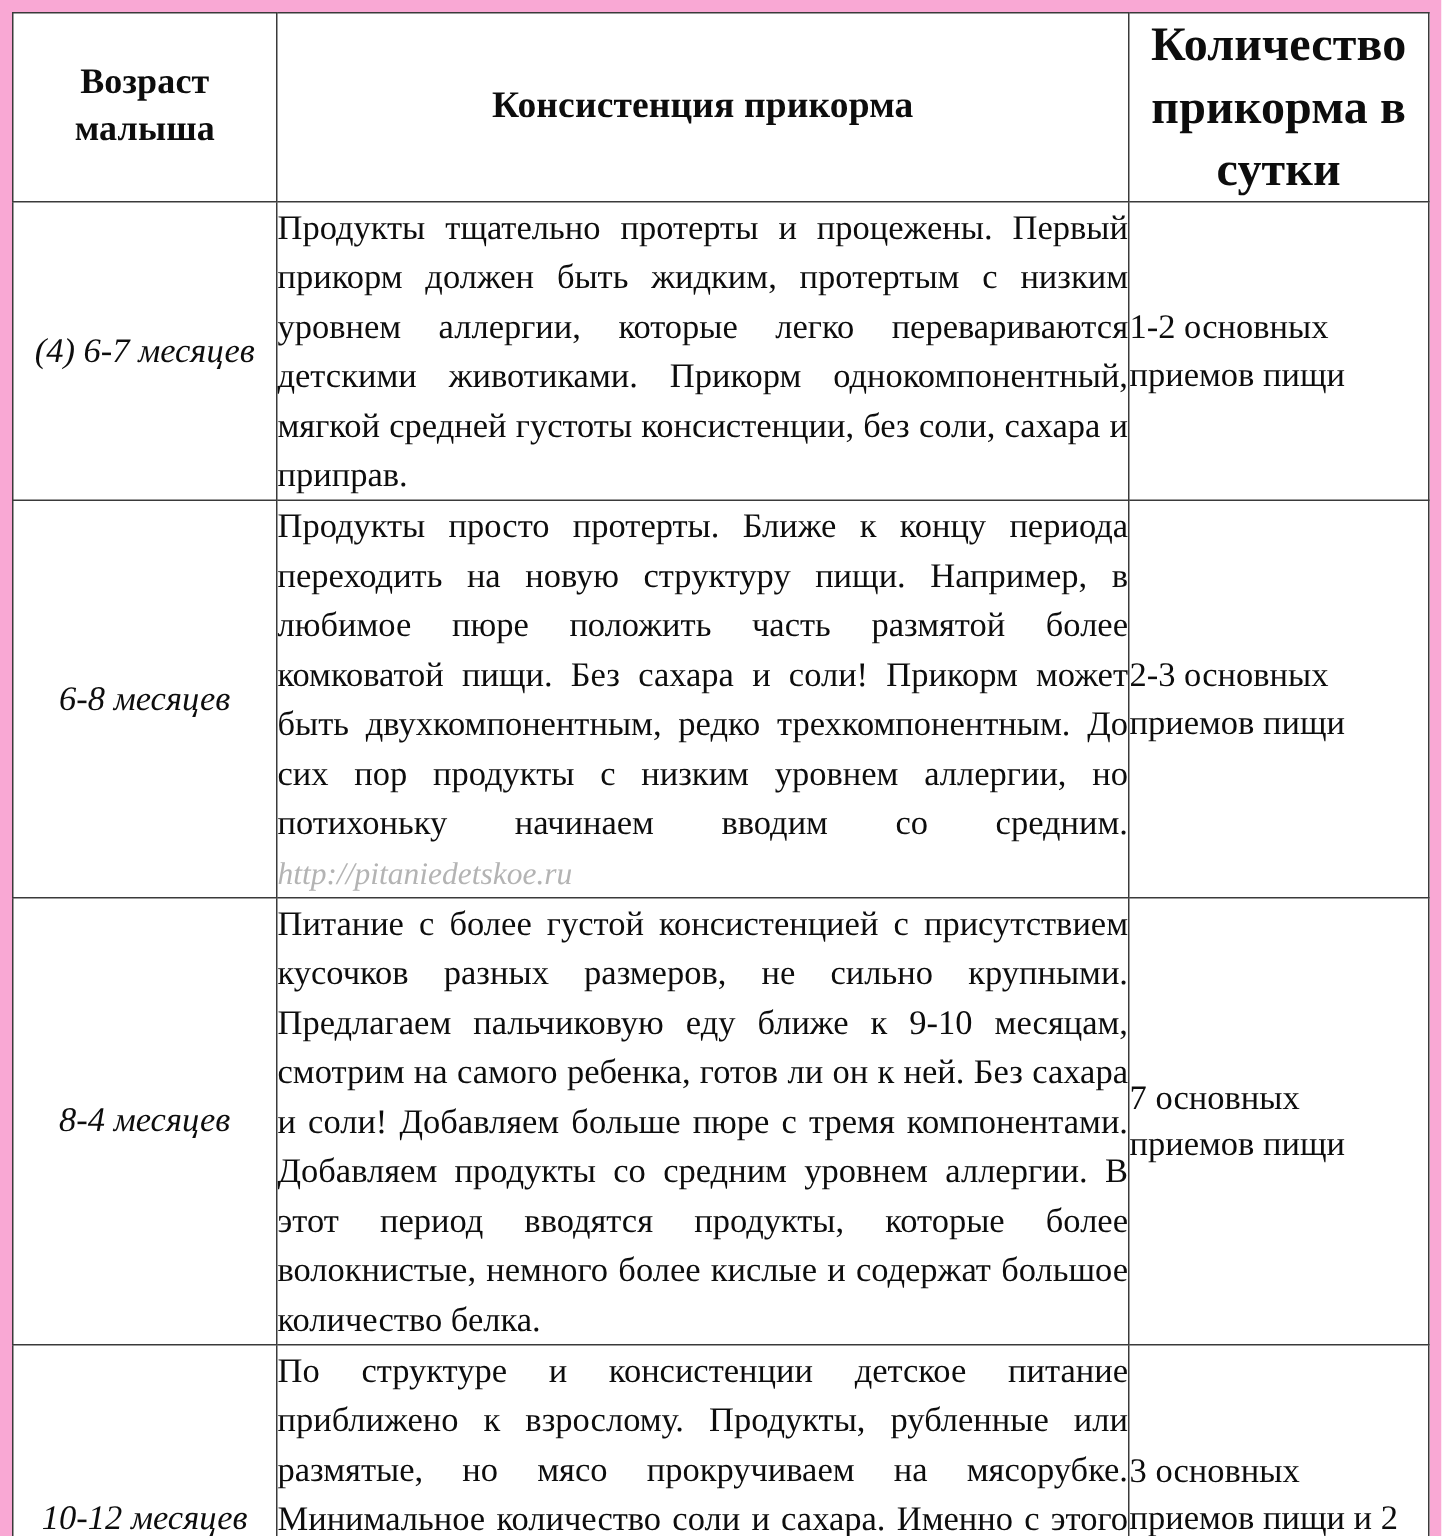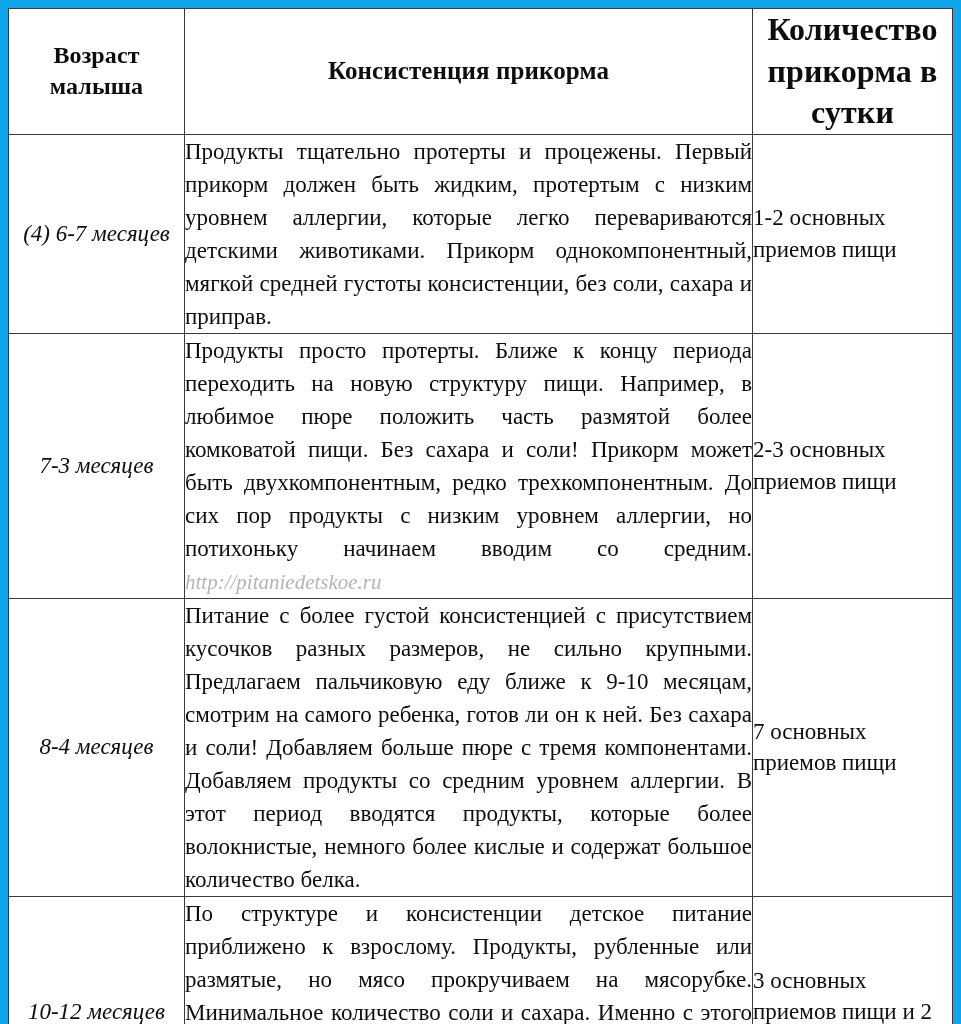--- a/index.html
+++ b/index.html
@@ -11,21 +11,21 @@
     width: 961px;
     height: 1024px;
     font-family: "Liberation Serif", "DejaVu Serif", serif;
     color: #0d0d0d;
     overflow: hidden;
   }
   .page {
     position: relative;
     width: 961px;
     height: 1024px;
-    background: #0ea5e9;
+    background: #f9a8d4;
   }
   table.feeding-table {
     position: absolute;
     left: 8px;
     top: 8px;
     width: 944px;
     border-collapse: collapse;
     table-layout: fixed;
     background: #ffffff;
   }
@@ -117,21 +117,21 @@
 
       <tr>
         <td class="age-cell">(4) 6-7 месяцев</td>
         <td class="cons-cell">
           <p>Продукты тщательно протерты и процежены. Первый прикорм должен быть жидким, протертым с низким уровнем аллергии, которые легко перевариваются детскими животиками. Прикорм однокомпонентный, мягкой средней густоты консистенции, без соли, сахара и приправ.</p>
         </td>
         <td class="count-cell">1-2 основных приемов пищи</td>
       </tr>
 
       <tr>
-        <td class="age-cell">7-3 месяцев</td>
+        <td class="age-cell">6-8 месяцев</td>
         <td class="cons-cell">
           <p><span>Продукты просто протерты. Ближе к концу периода переходить на новую структуру пищи. Например, в любимое пюре положить часть размятой более комковатой пищи. Без сахара и соли! Прикорм может быть двухкомпонентным, редко трехкомпонентным. До сих пор продукты с низким уровнем аллергии, но потихоньку начинаем вводим со средним.</span> <span class="watermark">http://pitaniedetskoe.ru</span></p>
         </td>
         <td class="count-cell">2-3 основных приемов пищи</td>
       </tr>
 
       <tr>
         <td class="age-cell">8-4 месяцев</td>
         <td class="cons-cell">
           <p>Питание с более густой консистенцией с присутствием кусочков разных размеров, не сильно крупными. Предлагаем пальчиковую еду ближе к 9-10 месяцам, смотрим на самого ребенка, готов ли он к ней. Без сахара и соли! Добавляем больше пюре с тремя компонентами. Добавляем продукты со средним уровнем аллергии. В этот период вводятся продукты, которые более волокнистые, немного более кислые и содержат большое количество белка.</p>

